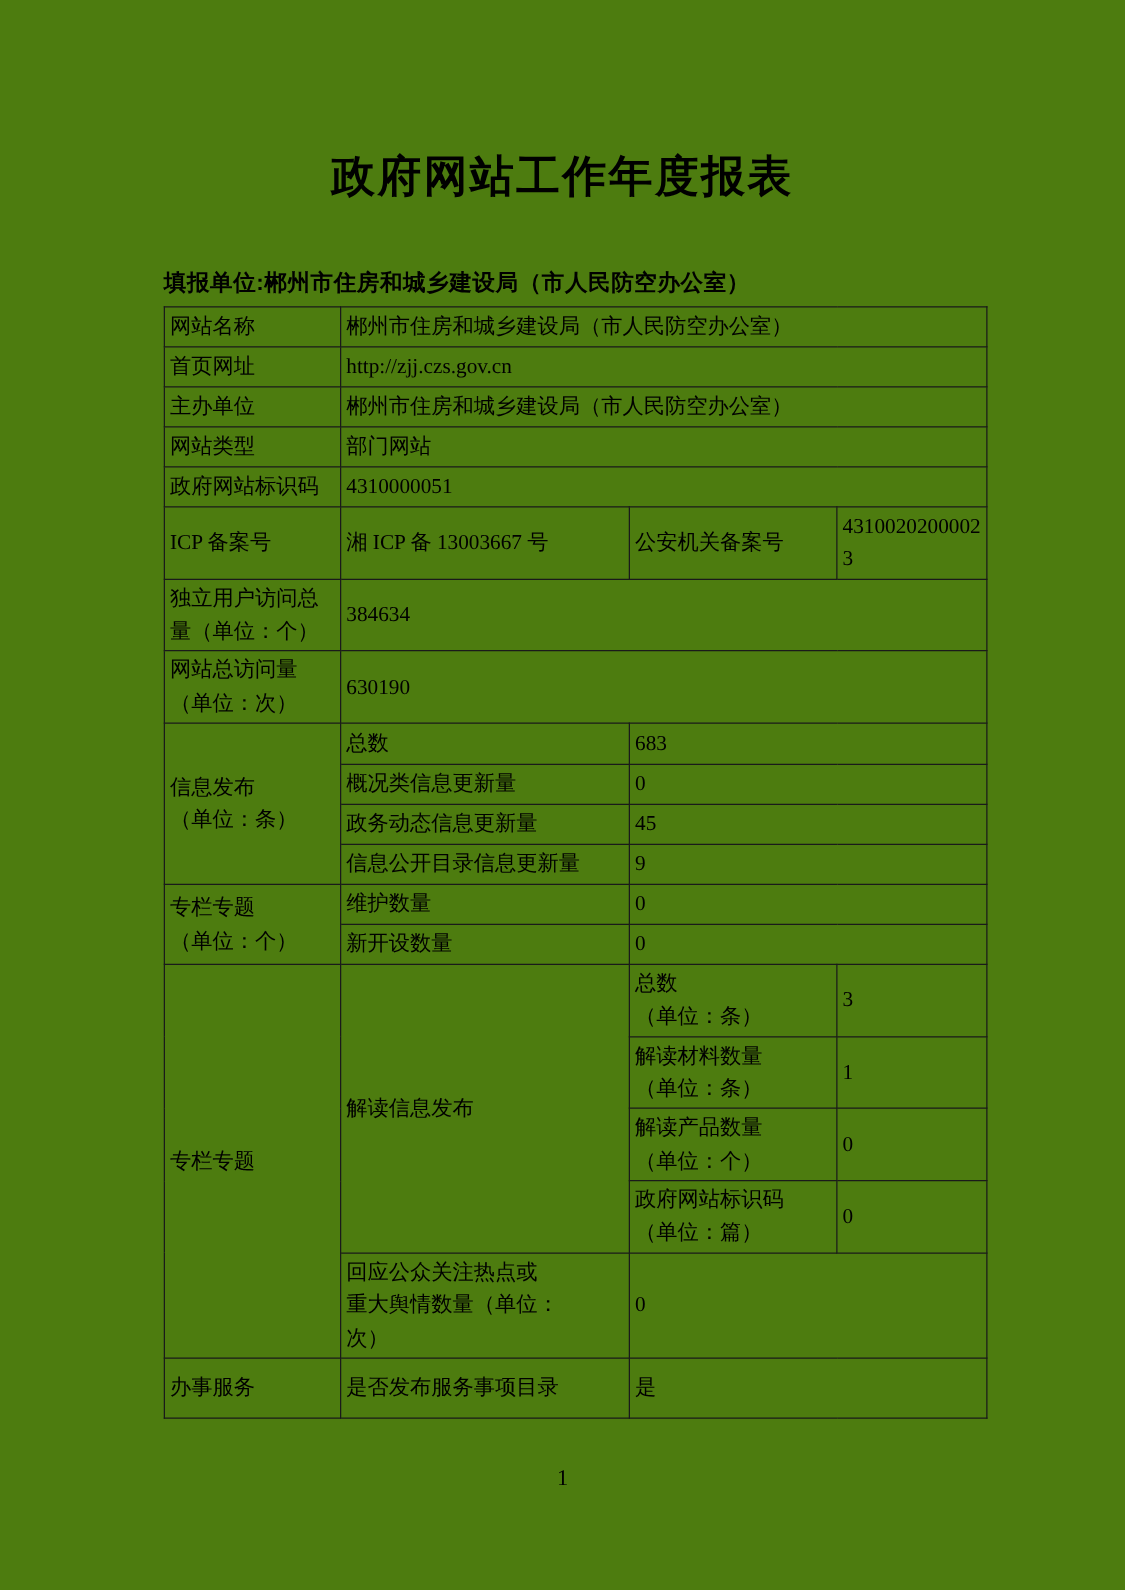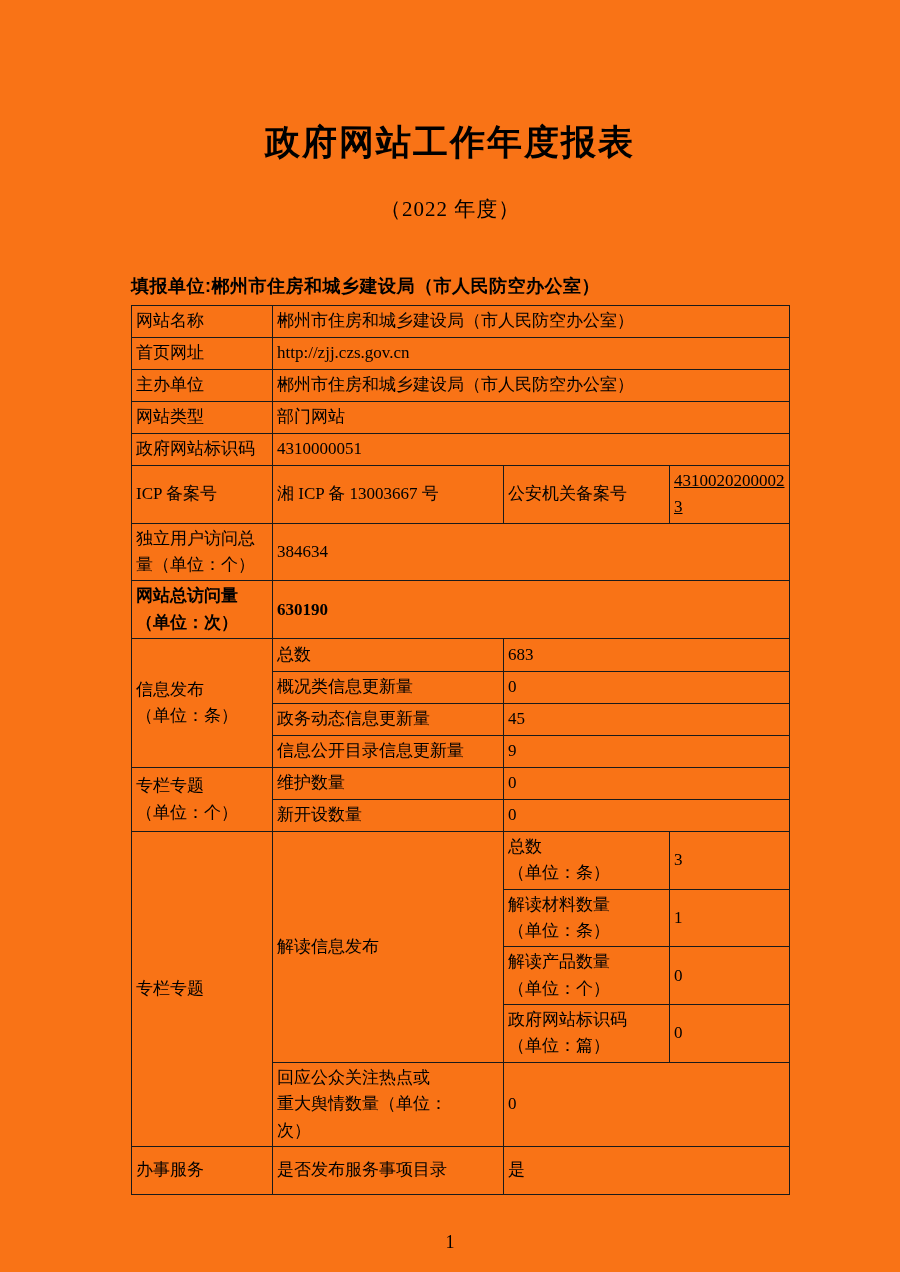--- a/index.html
+++ b/index.html
@@ -2,21 +2,21 @@
 <html><head>
 <meta charset="utf-8">
 <style>
   * { margin:0; padding:0; box-sizing:border-box; }
   html,body { background:#ffffff; }
   body {
     width:900px; height:1272px;
     color:#000;
     font-family:"Liberation Serif","DejaVu Serif",serif;
   }
-  .page { position:relative; width:900px; height:1272px; overflow:hidden; background:#f97316; }
+  .page { position:relative; width:900px; height:1272px; overflow:hidden; background:#4d7c0f; }
 
   .doc-title {
     padding-top:121px;
     text-align:center;
     font-size:35px;
     line-height:1.2;
     font-weight:bold;
     letter-spacing:2px;
     font-family:"Liberation Sans","DejaVu Sans",sans-serif;
   }
@@ -53,40 +53,39 @@
   col.c1 { width:141px; }
   col.c2 { width:231px; }
   col.c3 { width:166px; }
   col.c4 { width:120px; }
 
   tr.h32 { height:32px; }
   tr.h33 { height:33px; }
   tr.h48 { height:48px; }
   tr.h52 { height:52px; }
   tr.h53 { height:53px; }
-  tr.h54 { height:54px;font-weight:bold; }
+  tr.h54 { height:54px; }
   tr.h56 { height:56px;margin-top:48px; }
   tr.h72 { height:72px; }
 
-  td.break-num { word-break:break-all; padding:2px 11px; line-height:1.6;text-decoration:underline; }
+  td.break-num { word-break:break-all; padding:2px 11px; line-height:1.6; }
   td.valign-low { vertical-align:bottom; padding-bottom:9px; }
 
   .page-num {
     margin-top:37px;
     text-align:center;
     font-size:18px;
   }
 </style>
 </head>
 <body>
 
 <div class="page">
 
   <div class="doc-title">政府网站工作年度报表</div>
-  <div class="doc-subtitle">（2022 年度）</div>
   <div class="unit-line">填报单位:郴州市住房和城乡建设局（市人民防空办公室）</div>
 
   <table class="report">
     <colgroup>
         <col class="c1">
         <col class="c2">
         <col class="c3">
         <col class="c4">
       </colgroup>
 

